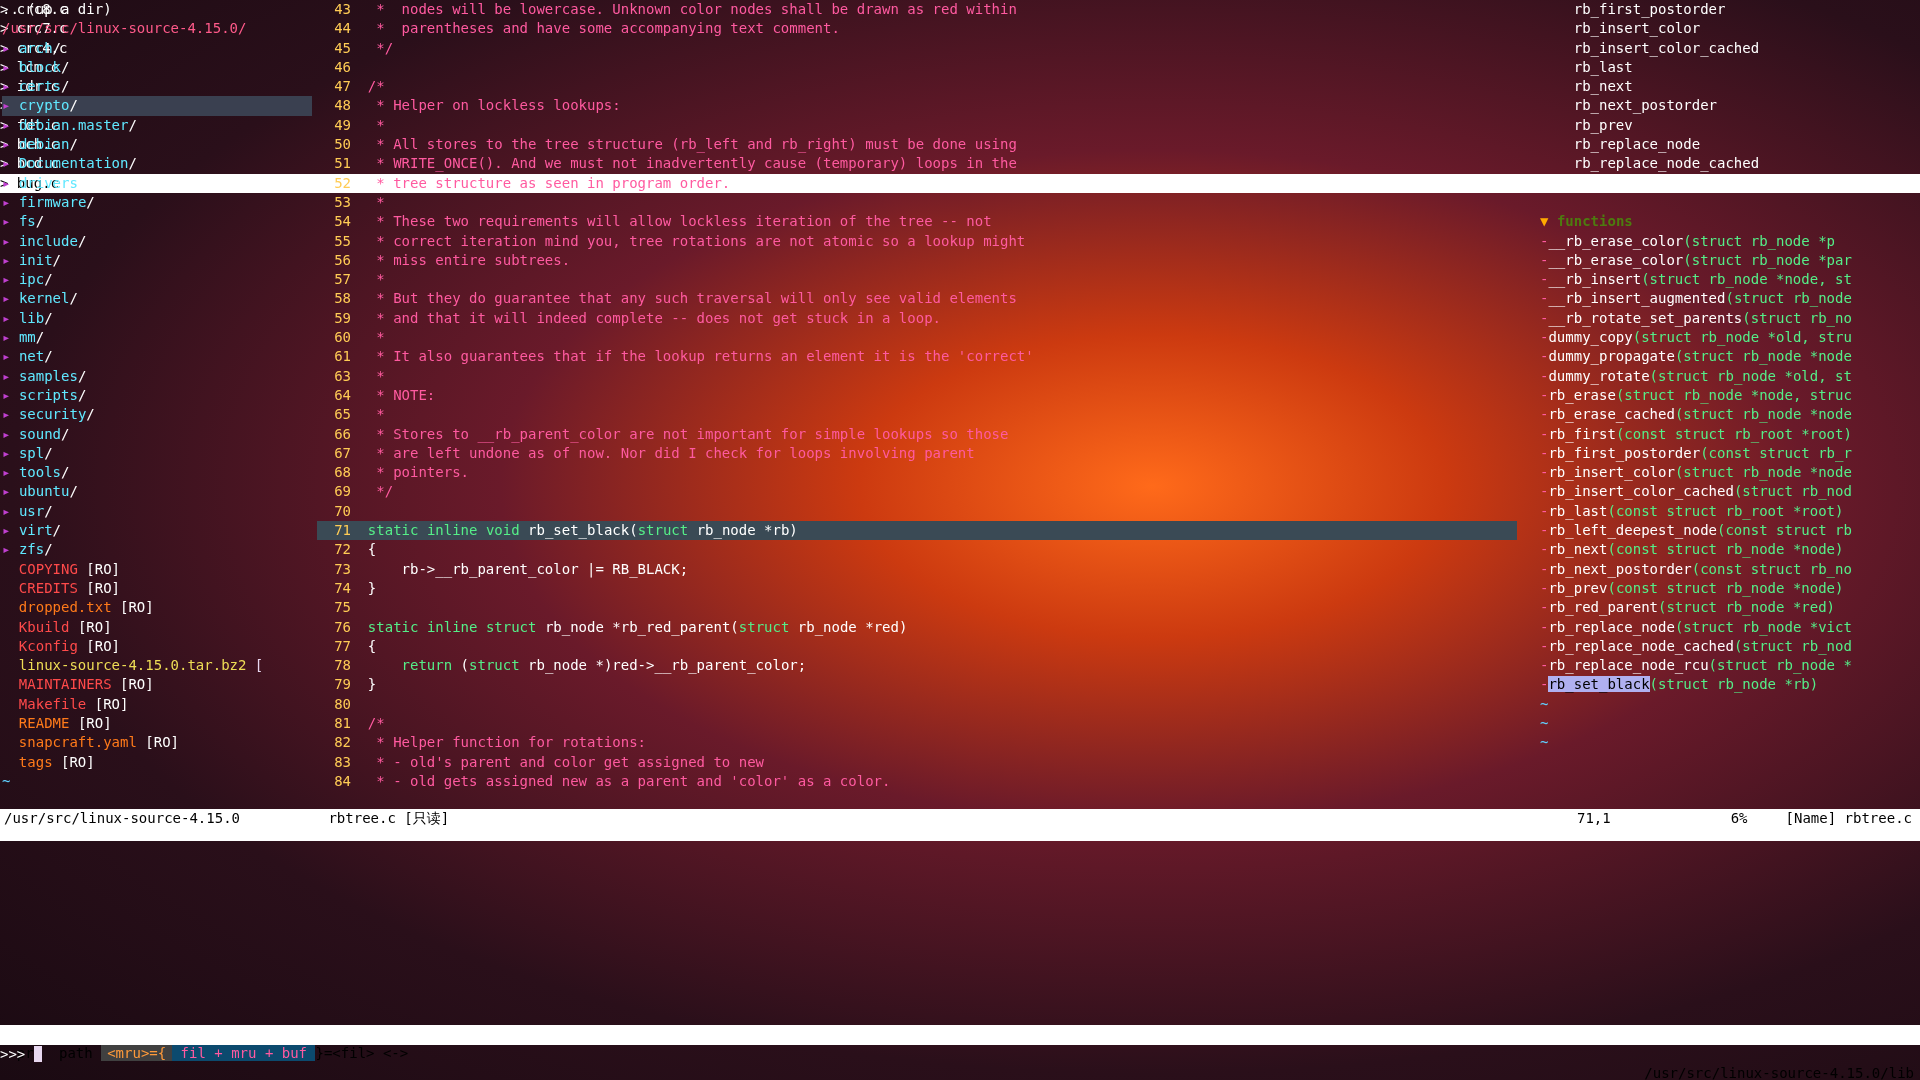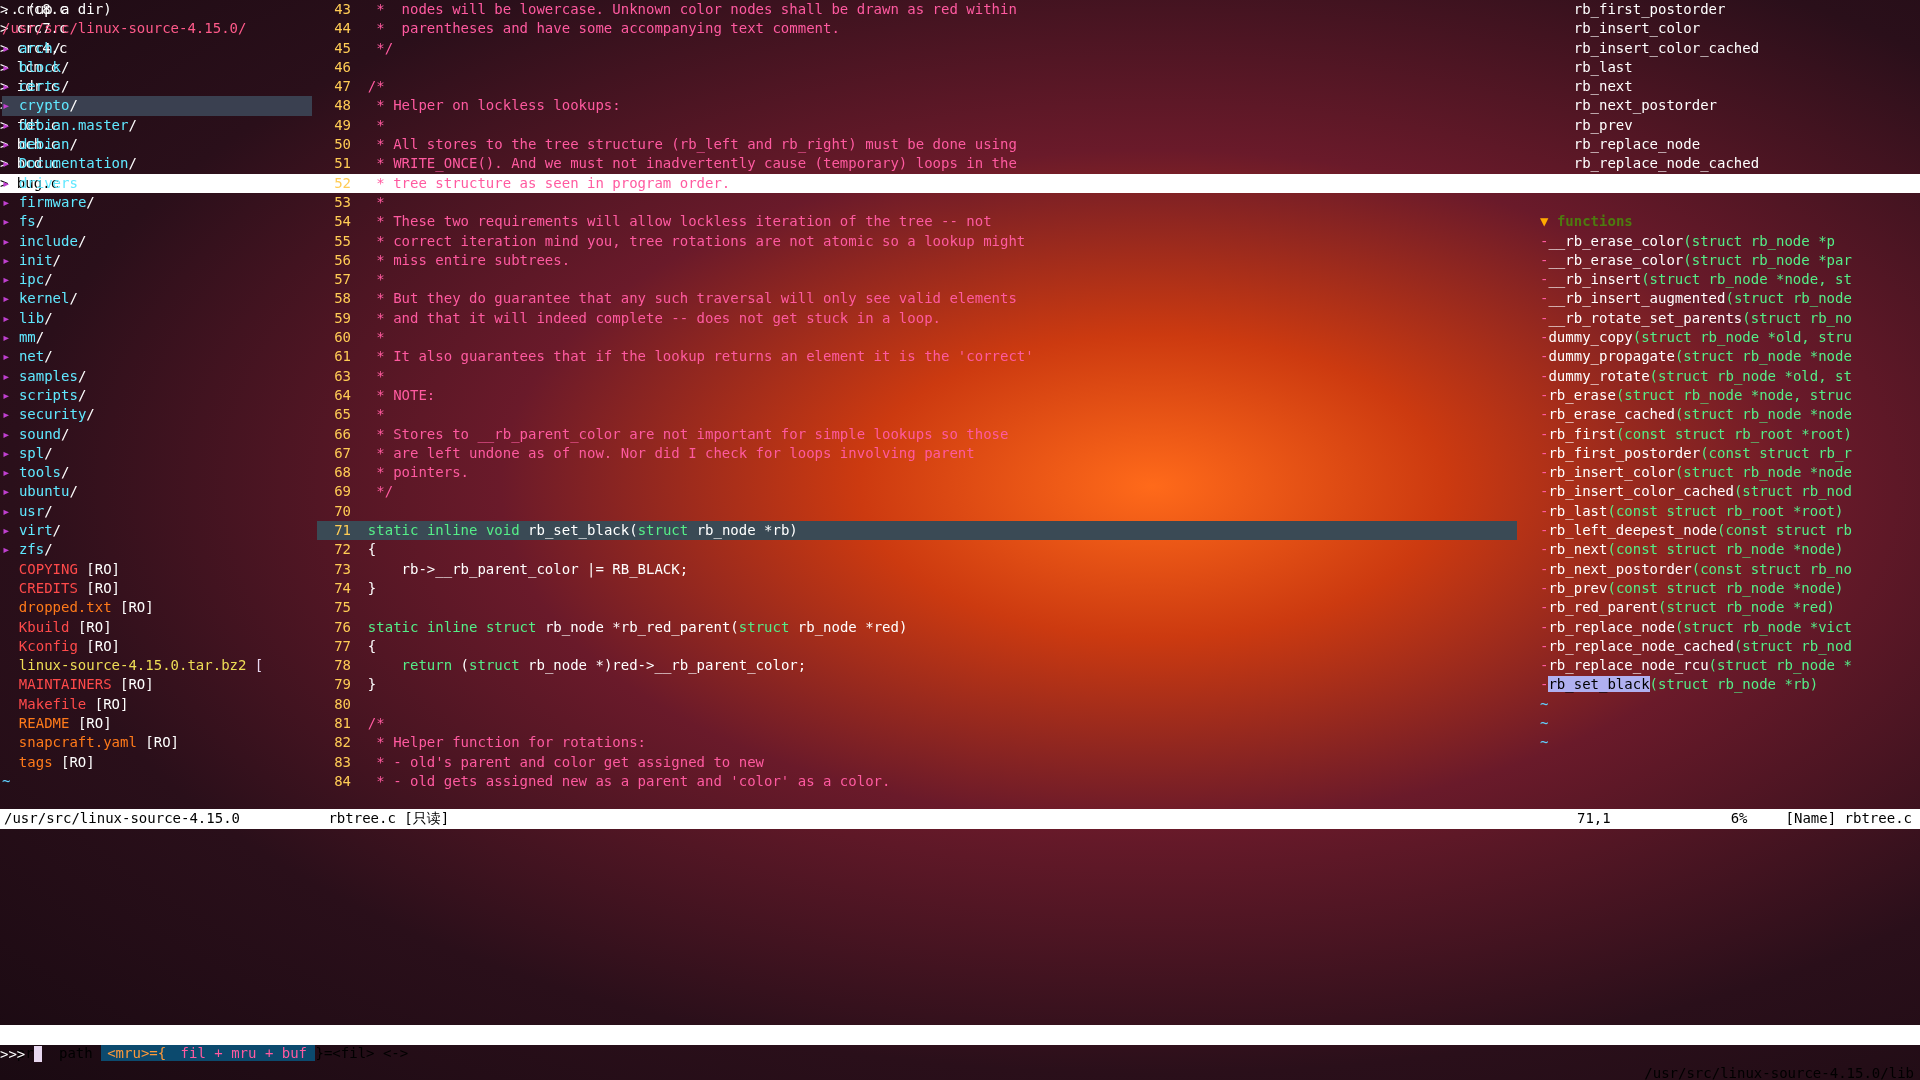--- a/index.html
+++ b/index.html
@@ -12,21 +12,21 @@
   line-height: 19.3px;
   color: #e8d8f0;
   overflow: hidden;
   position: relative;
 }
 .pane { position: absolute; }
 .file-tree { left: 0; top: 0; width: 312px; height: 807px; padding-left: 2px; }
 .code-pane { left: 317px; top: 0; width: 1200px; height: 807px; }
 .tagbar { left: 1530px; top: 0; width: 390px; height: 807px; padding-left: 10px; overflow: hidden; }
 .ctrlp { left: 0; top: 830px; width: 1920px; height: 195px; }
-.statusbar { position: absolute; left: 0; top: 809px; width: 1920px; height: 20px; background: #fff; color: #000; }
+.statusbar { position: absolute; left: 0; top: 809px; width: 1920px; height: 32px; background: #fff; color: #000; }
 .statusbar span { display: inline-block; }
 .row { white-space: pre; overflow: hidden; }
 .dir { color: #60e8ff; }
 .dirslash { color: #fff; }
 .file-red { color: #ff4a4a; }
 .file-orange { color: #ff7a1a; }
 .file-yellow { color: #eedd55; }
 .ro { color: #fff; }
 .arrow { color: #c040d0; }
 .updir { color: #fff; }
@@ -41,21 +41,21 @@
 .code-row { white-space: pre; }
 .hl-line { background: #3a4a55; display: block; width: 100%; }
 .tag-group { color: #4d7c0f; font-weight: bold; }
 .triangle { color: #ffaa00; }
 .tag-fn { color: #fff; }
 .tag-sig { color: #55ee88; }
 .tag-hl { background: #b0b0f0; color: #000; }
 .ctrlp-row { color: #fff; white-space: pre; }
 .ctrlp-sel { background: #fff; color: #000; }
 .bottombar { position: absolute; left: 0; top: 1025px; width: 1920px; height: 20px; background: #fff; color: #000; white-space: pre; }
-.bottombar .mru { background: #0c4a6e; color: #ff9a3a; padding: 0 6px; }
+.bottombar .mru { background: #404040; color: #ff9a3a; padding: 0 6px; }
 .bottombar .rest { background: #0c4a6e; color: #ff5aa0; }
 .prompt { position: absolute; left: 0; top: 1045px; width: 1920px; color: #fff; }
 .cursor { background: #e8d8f0; color: #2a0f1a; }
 .tilde { color: #60d0ff; }
 .sb-right { float: right; padding-right: 8px; }
 </style>
 </head>
 <body>
 
 <div class="pane file-tree" id="file-tree">

